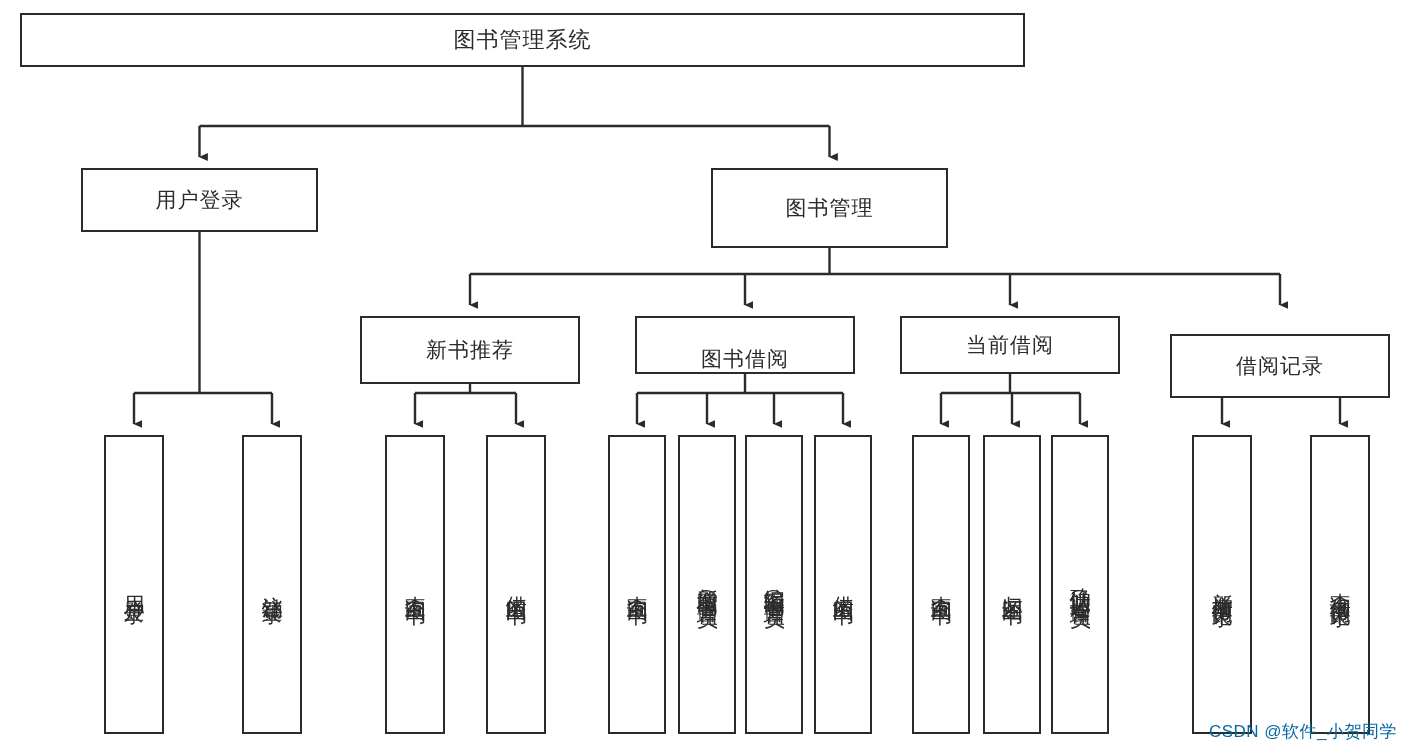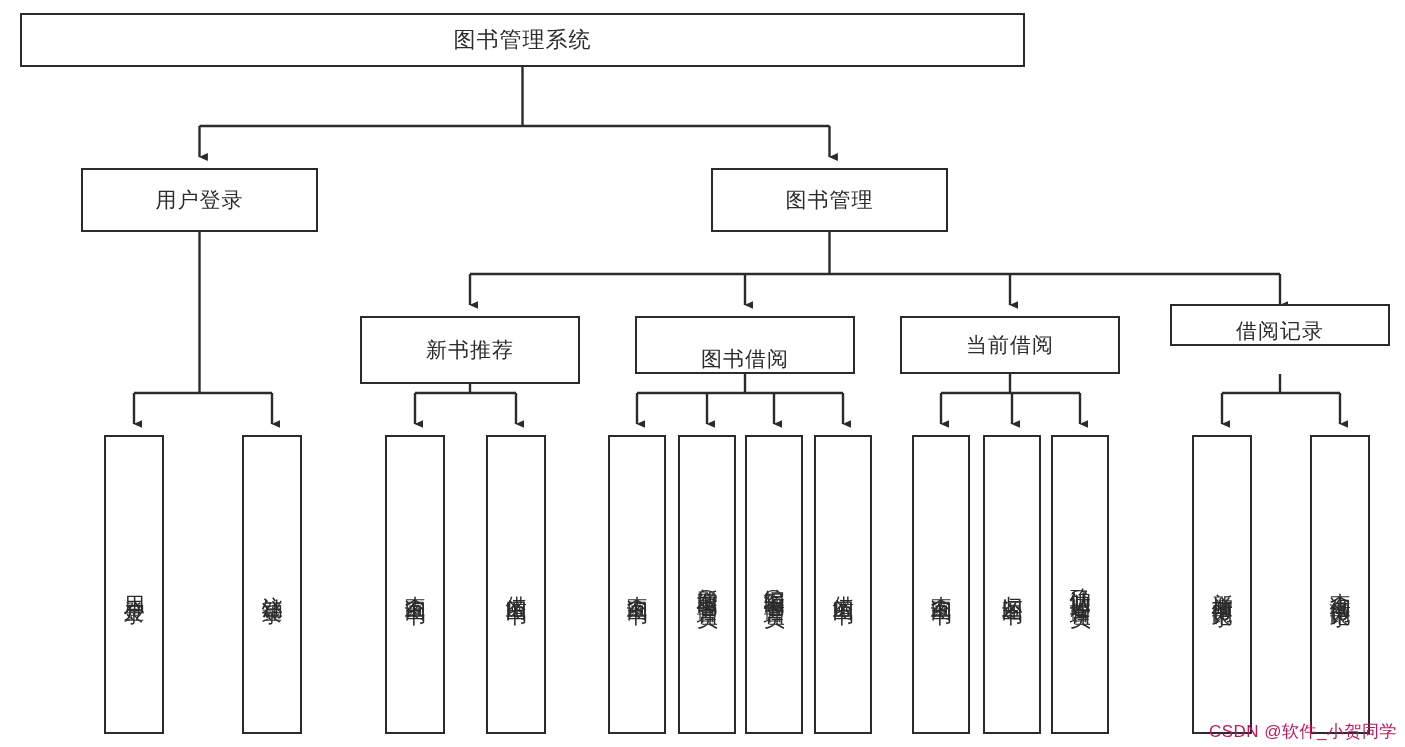--- a/index.html
+++ b/index.html
@@ -53,21 +53,21 @@
   .node.leaf .lbl {
     writing-mode: vertical-rl;
     text-orientation: upright;
     white-space: nowrap;
   }
   .watermark {
     position: absolute;
     right: 8px;
     bottom: 4px;
     font-size: 17px;
-    color: #be185d;
+    color: #0369a1;
     letter-spacing: 0.5px;
     z-index: 5;
     white-space: nowrap;
   }
 </style>
 </head>
 <body>
 
 <div id="canvas">
   <svg id="edges" viewBox="0 0 1405 747" xmlns="http://www.w3.org/2000/svg">
@@ -112,33 +112,33 @@
         <path d="M1340,393 L1340,424" marker-end="url(#arrowhead)"></path>
       </g>
   </svg>
   <div id="nodes">
       <div class="node root" style="left: 20px; top: 13px; width: 1005px; height: 54px;">
         <span class="lbl">图书管理系统</span>
       </div>
       <div class="node branch" style="left: 81px; top: 168px; width: 237px; height: 64px;">
         <span class="lbl">用户登录</span>
       </div>
-      <div class="node branch" style="left: 711px; top: 168px; width: 237px; height: 64px;">
+      <div class="node branch" style="left: 711px; top: 168px; width: 237px; height: 80px;">
         <span class="lbl">图书管理</span>
       </div>
       <div class="node branch" style="left: 360px; top: 316px; width: 220px; height: 68px;">
         <span class="lbl">新书推荐</span>
       </div>
       <div class="node branch" style="left: 635px; top: 316px; width: 220px; height: 58px; align-items: flex-end;">
         <span class="lbl">图书借阅</span>
       </div>
       <div class="node branch" style="left: 900px; top: 316px; width: 220px; height: 58px; text-align: right;">
         <span class="lbl">当前借阅</span>
       </div>
-      <div class="node branch" style="left: 1170px; top: 304px; width: 220px; height: 42px; align-items: flex-end;">
+      <div class="node branch" style="left: 1170px; top: 334px; width: 220px; height: 64px;">
         <span class="lbl">借阅记录</span>
       </div>
       <div class="node leaf" style="left: 104px; top: 435px; width: 60px; height: 299px;">
         <span class="lbl">用户登录</span>
       </div>
       <div class="node leaf" style="left: 242px; top: 435px; width: 60px; height: 299px;">
         <span class="lbl">注销登录</span>
       </div>
       <div class="node leaf" style="left: 385px; top: 435px; width: 60px; height: 299px;">
         <span class="lbl">查询图书</span>

